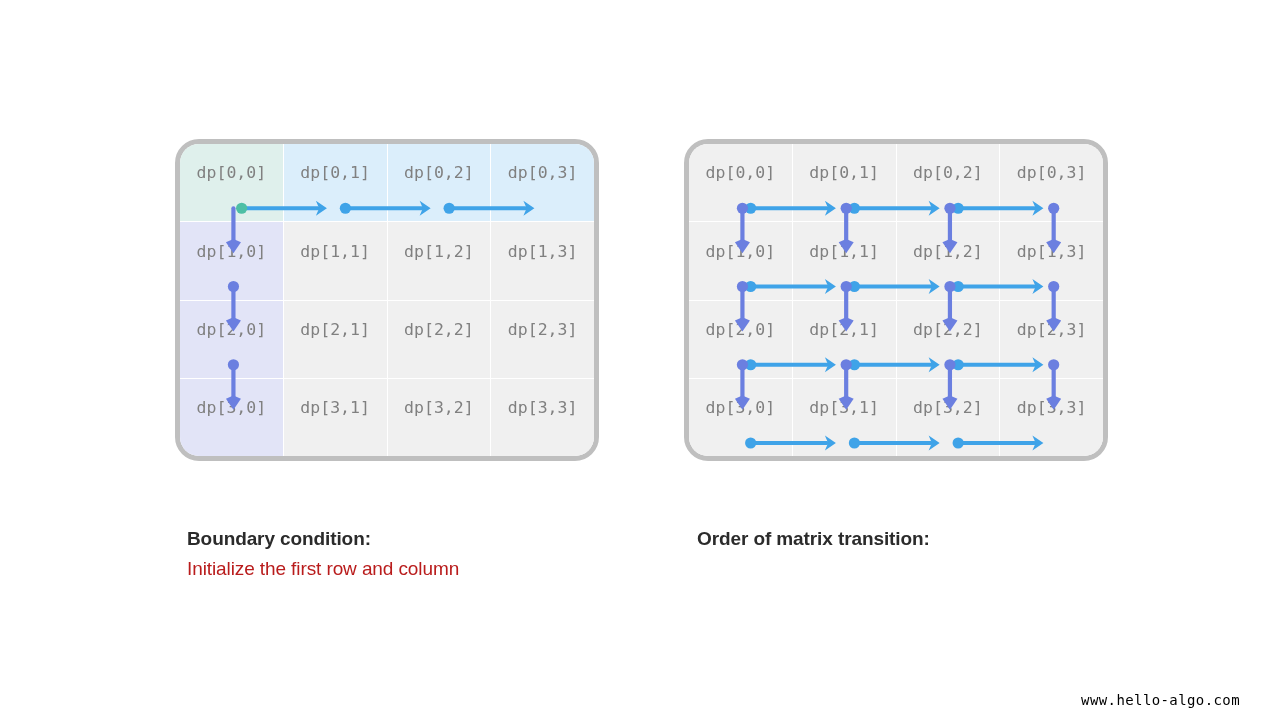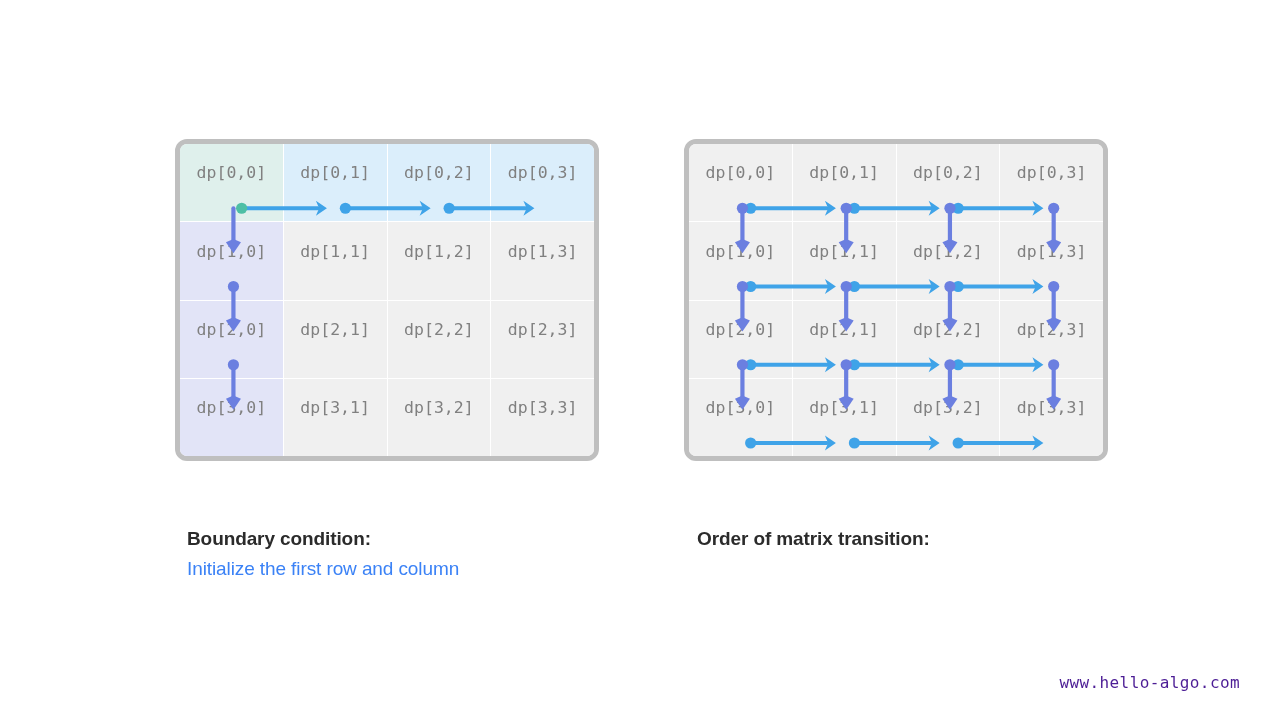--- a/index.html
+++ b/index.html
@@ -22,21 +22,21 @@
   }
   .panel-left  { left: 175px; top: 139px; }
   .panel-right { left: 684px; top: 139px; }
 
   .grid-frame {
     position: relative;
     width: 424px;
     height: 322px;
     box-sizing: border-box;
     border: 5px solid #bfbfbf;
-    border-radius: 12px;
+    border-radius: 24px;
     background: #bfbfbf;
     padding: 0;
     overflow: hidden;
   }
 
   .grid {
     position: relative;
     width: 414px;
     height: 312px;
     display: grid;
@@ -89,33 +89,33 @@
     font-size: 19px;
     font-weight: bold;
     color: #2b2b2b;
     margin: 0 0 8px 0;
     letter-spacing: -0.1px;
   }
   .caption-body {
     font-family: "Liberation Sans", sans-serif;
     font-size: 19px;
     font-weight: normal;
-    color: #3b82f6;
+    color: #b91c1c;
     margin: 0;
     letter-spacing: -0.1px;
   }
 
   
   .watermark {
     position: absolute;
     right: 40px;
-    bottom: 28px;
+    bottom: 12px;
     font-family: "DejaVu Sans Mono", "Liberation Mono", monospace;
-    font-size: 16px;
-    color: #4c1d95;
+    font-size: 14px;
+    color: #000000;
     letter-spacing: 0.4px;
     user-select: none;
   }
 </style>
 </head>
 <body>
 
 <div class="panel panel-left">
   <div class="grid-frame">
     <div class="grid" id="grid-boundary">

